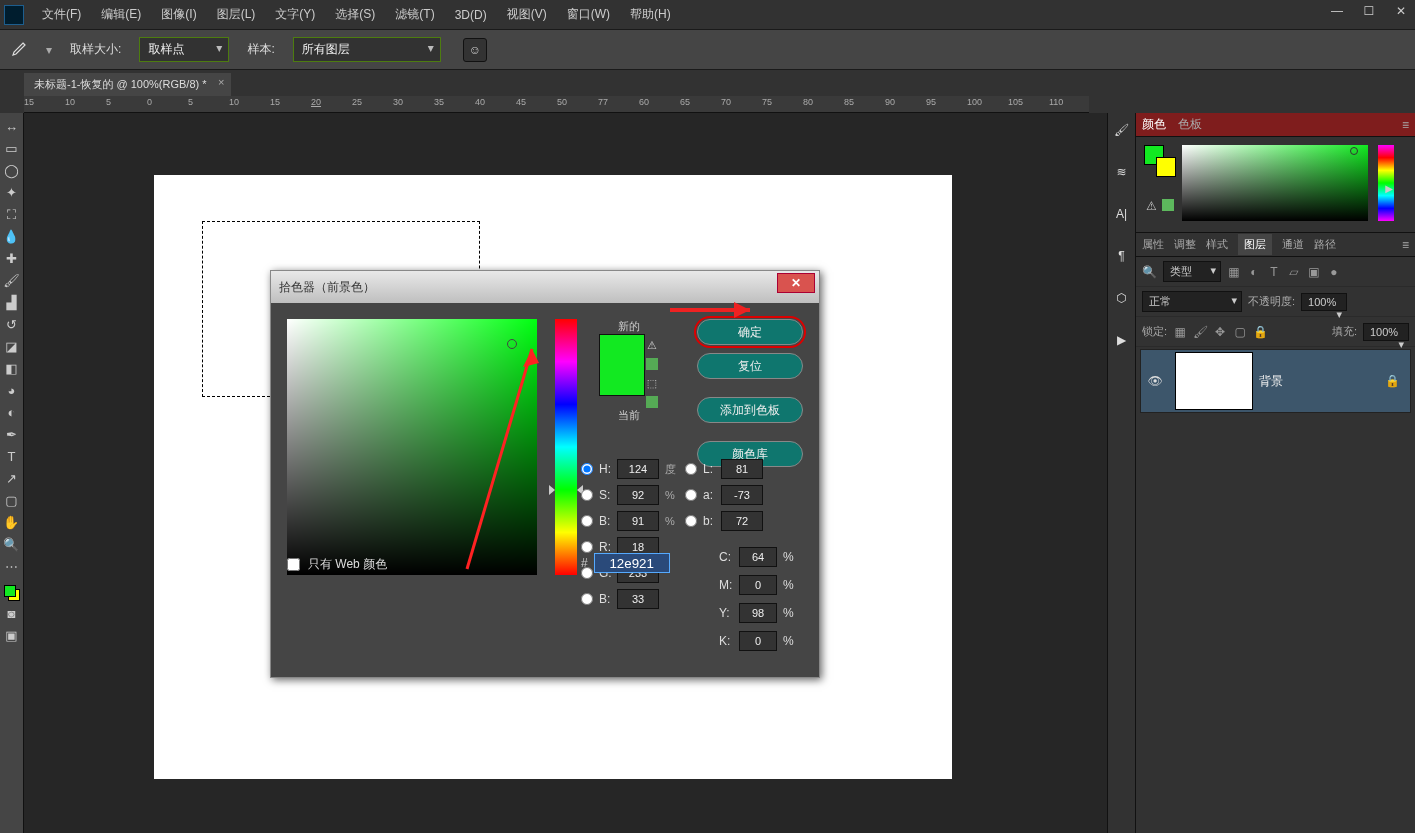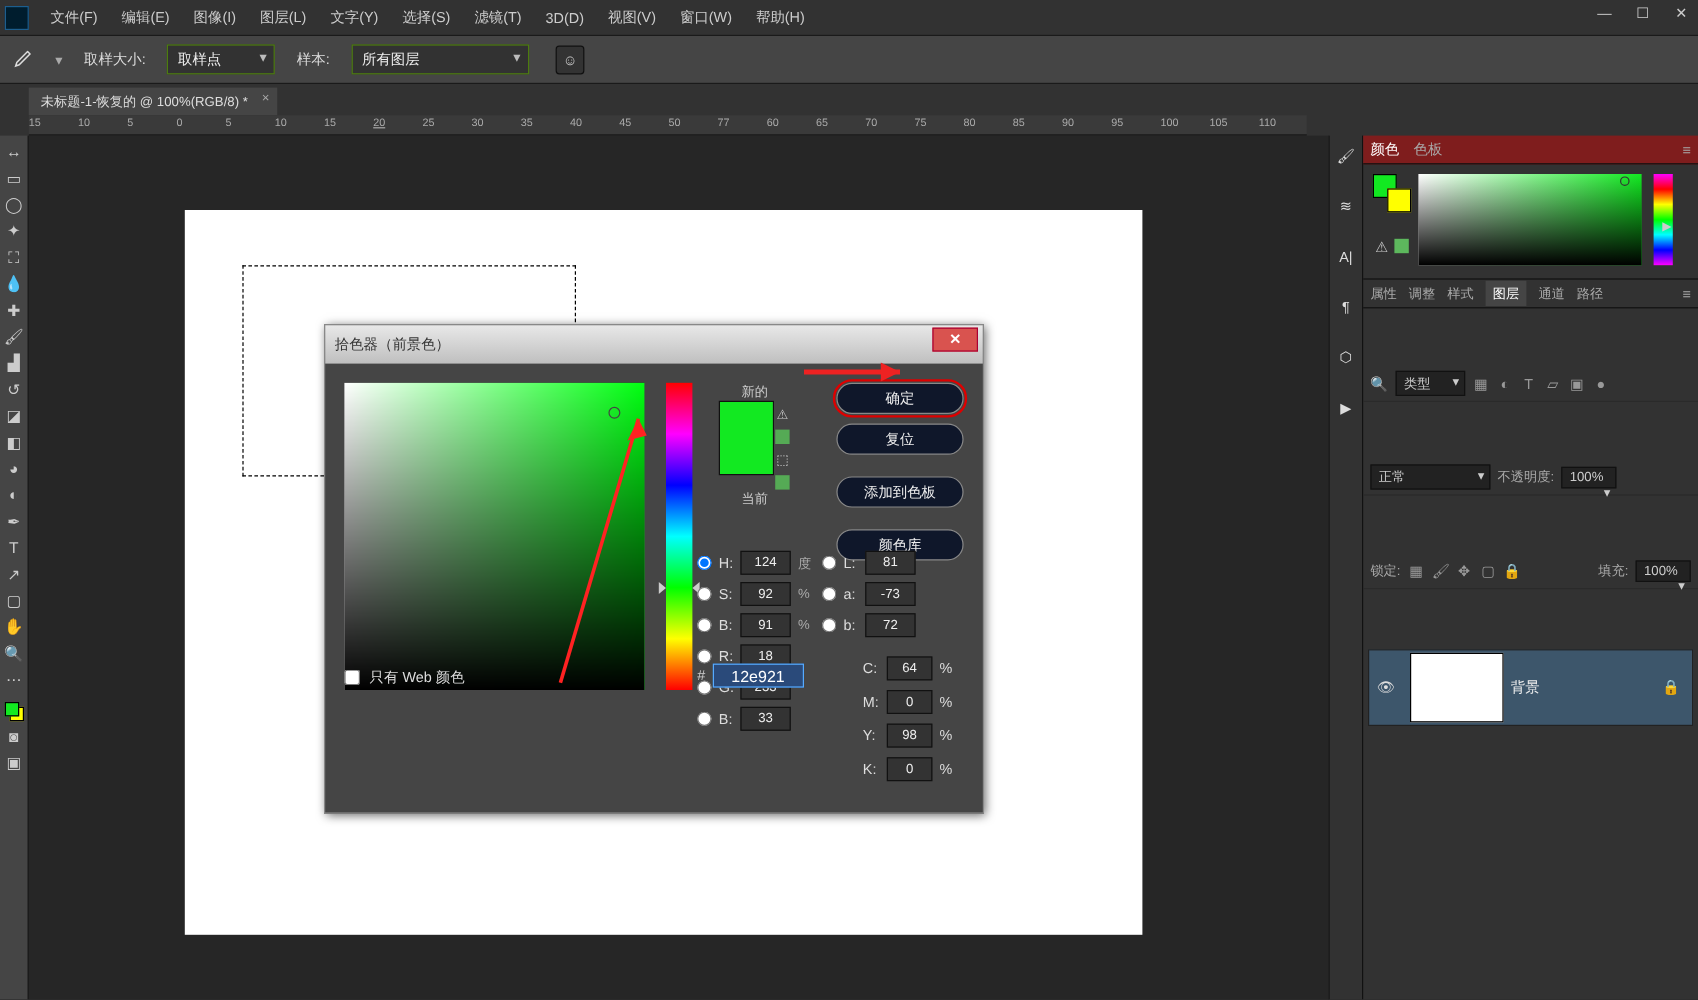--- a/index.html
+++ b/index.html
@@ -56,21 +56,21 @@
 .colorpanel .swwrap { width:28px; position:relative;}
 .colorpanel .fg2 { width:20px; height:20px; background:#12e921; border:1px solid #000; position:absolute; top:0; left:0;}
 .colorpanel .bg2 { width:20px; height:20px; background:#ffff00; border:1px solid #000; position:absolute; top:12px; left:12px;}
 .colorpanel .warn { position:absolute; top:54px; left:2px; color:#ccc; font-size:12px;}
 .colorpanel .warn2 { position:absolute; top:54px; left:18px; width:12px; height:12px; background:#5db85d;}
 .colorpanel .ramp { width:186px; height:76px; background: linear-gradient(to bottom, rgba(0,0,0,0), #000), linear-gradient(to right,#fff,#12e921); position:relative;}
 .colorpanel .ramp .dot { position:absolute; top:2px; right:10px; width:8px; height:8px; border:1px solid #333; border-radius:50%; }
 .colorpanel .hue { width:16px; height:76px; background: linear-gradient(to bottom, #f0f, #f00, #ff0, #0f0, #0ff, #00f, #f0f); }
 .colorpanel .tri { position:absolute; right:22px; top:46px; color:#ccc; font-size:10px;}
 
-.layerspanel { flex:1; display:flex; flex-direction:column;gap:48px; }
+.layerspanel { flex:1; display:flex; flex-direction:column; }
 .layerspanel .ptabs2 { display:flex; align-items:center; height:24px; padding-left:6px; gap:10px; border-bottom:1px solid #111;}
 .layerspanel .ptabs2 .pt { color:#aaa; font-size:11px; }
 .layerspanel .ptabs2 .pt.active { color:#fff; background:#454545; padding:3px 6px; }
 .layerspanel .row { display:flex; align-items:center; height:30px; padding:0 6px; gap:6px; border-bottom:1px solid #2a2a2a;}
 .layerspanel .dd { background:#222; border:1px solid #111; padding:2px 18px 2px 6px; font-size:11px; position:relative; flex-shrink:0;}
 .layerspanel .dd::after { content:"▾"; position:absolute; right:4px;}
 .layerspanel .iconrow { display:flex; gap:6px; color:#999;}
 .layerspanel .iconrow span { width:14px; text-align:center;}
 .layerspanel .lbl { color:#aaa; font-size:11px;}
 .layerspanel .layeritem { display:flex; align-items:center; height:64px; background:#3d566b; border:1px solid #222; margin:2px 4px; }
@@ -92,21 +92,21 @@
 .preview { display:flex; flex-direction:column; align-items:center; margin-left:4px;}
 .preview .lblsmall { color:#ccc; font-size:11px;}
 .preview .pbox { width:46px; height:62px; border:1px solid #111; display:flex; flex-direction:column;}
 .preview .pnew { flex:1; background:#12e921;}
 .preview .pcur { flex:1; background:#12e921;}
 .preview .sideicons { display:flex; flex-direction:column; gap:6px; margin-top:4px; align-items:center;}
 .preview .sideicons .si { width:14px; height:14px; display:flex; align-items:center; justify-content:center; color:#ccc; font-size:11px;}
 .preview .sideicons .siq { width:12px; height:12px; background:#5a5;}
 
 .dlg-btns { display:flex; flex-direction:column; gap:8px; margin-left:20px;}
-.dlg-btns button { width:106px; height:26px; background:#0f172a; border:1px solid #888; border-radius:13px; color:#eee; font-size:12px; cursor:pointer;}
+.dlg-btns button { width:106px; height:26px; background:#0f766e; border:1px solid #888; border-radius:13px; color:#eee; font-size:12px; cursor:pointer;}
 .dlg-btns button.primary { outline: 2px solid #d00; outline-offset:1px;}
 
 .color-inputs { position:absolute; top:156px; left:310px; display:grid; grid-template-columns: 14px 14px 44px 16px 14px 14px 44px 16px; gap:6px 4px; align-items:center; font-size:12px; color:#ddd;}
 .color-inputs input[type=text] { width:42px; height:20px; background:#333; border:1px solid #111; color:#eee; text-align:center; font-size:11px;}
 .color-inputs input[type=radio] { width:12px; height:12px;}
 .color-inputs .u { color:#aaa; font-size:11px;}
 .hex-row { position:absolute; bottom:18px; left:310px; display:flex; align-items:center; gap:6px;}
 .hex-row input { width:76px; height:20px; background:#2a4a7a; border:1px solid #5af; color:#fff; text-align:center;}
 .weblabel { position:absolute; bottom:18px; left:16px; display:flex; align-items:center; gap:8px; color:#ddd;}
 .weblabel input { width:13px; height:13px;}

